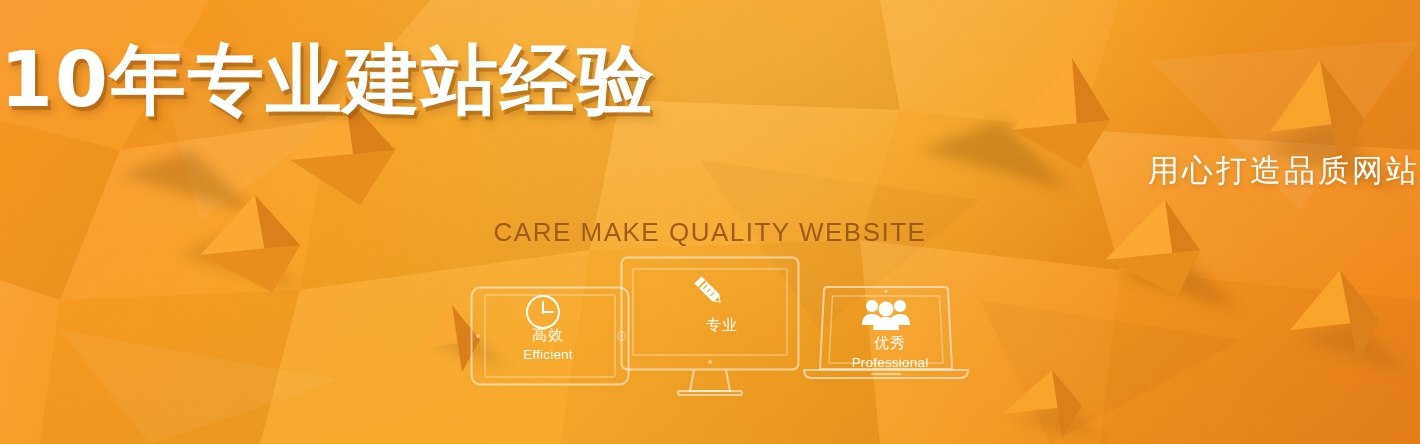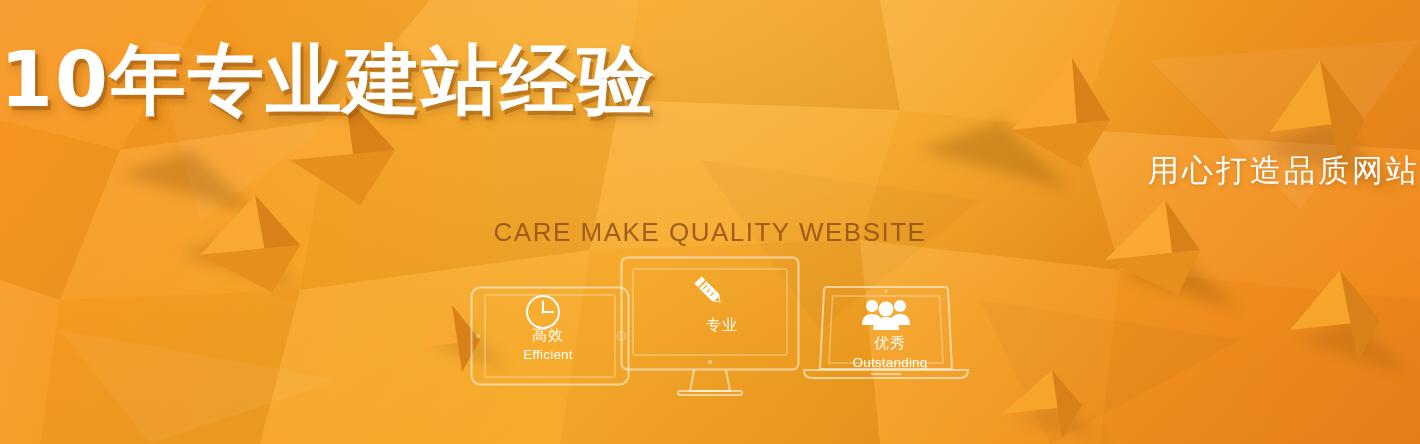--- a/index.html
+++ b/index.html
@@ -299,17 +299,17 @@
         <circle cx="12" cy="9" r="6" class="fill-white"></circle>
         <path d="M2 28 Q2 17 12 17 Q22 17 22 28 Z" class="fill-white"></path>
         <circle cx="40" cy="9" r="6" class="fill-white"></circle>
         <path d="M30 28 Q30 17 40 17 Q50 17 50 28 Z" class="fill-white"></path>
         <circle cx="26" cy="12" r="7.5" class="fill-white"></circle>
         <path d="M13 33 Q13 20 26 20 Q39 20 39 33 Z" class="fill-white"></path>
       </svg>
     </div>
     <div class="dev-label lbl-laptop">
       <span class="cn">优秀</span>
-      <span class="en">Outstanding</span>
+      <span class="en">Professional</span>
     </div>
 
   </div>
 </div>
 
 </body></html>

